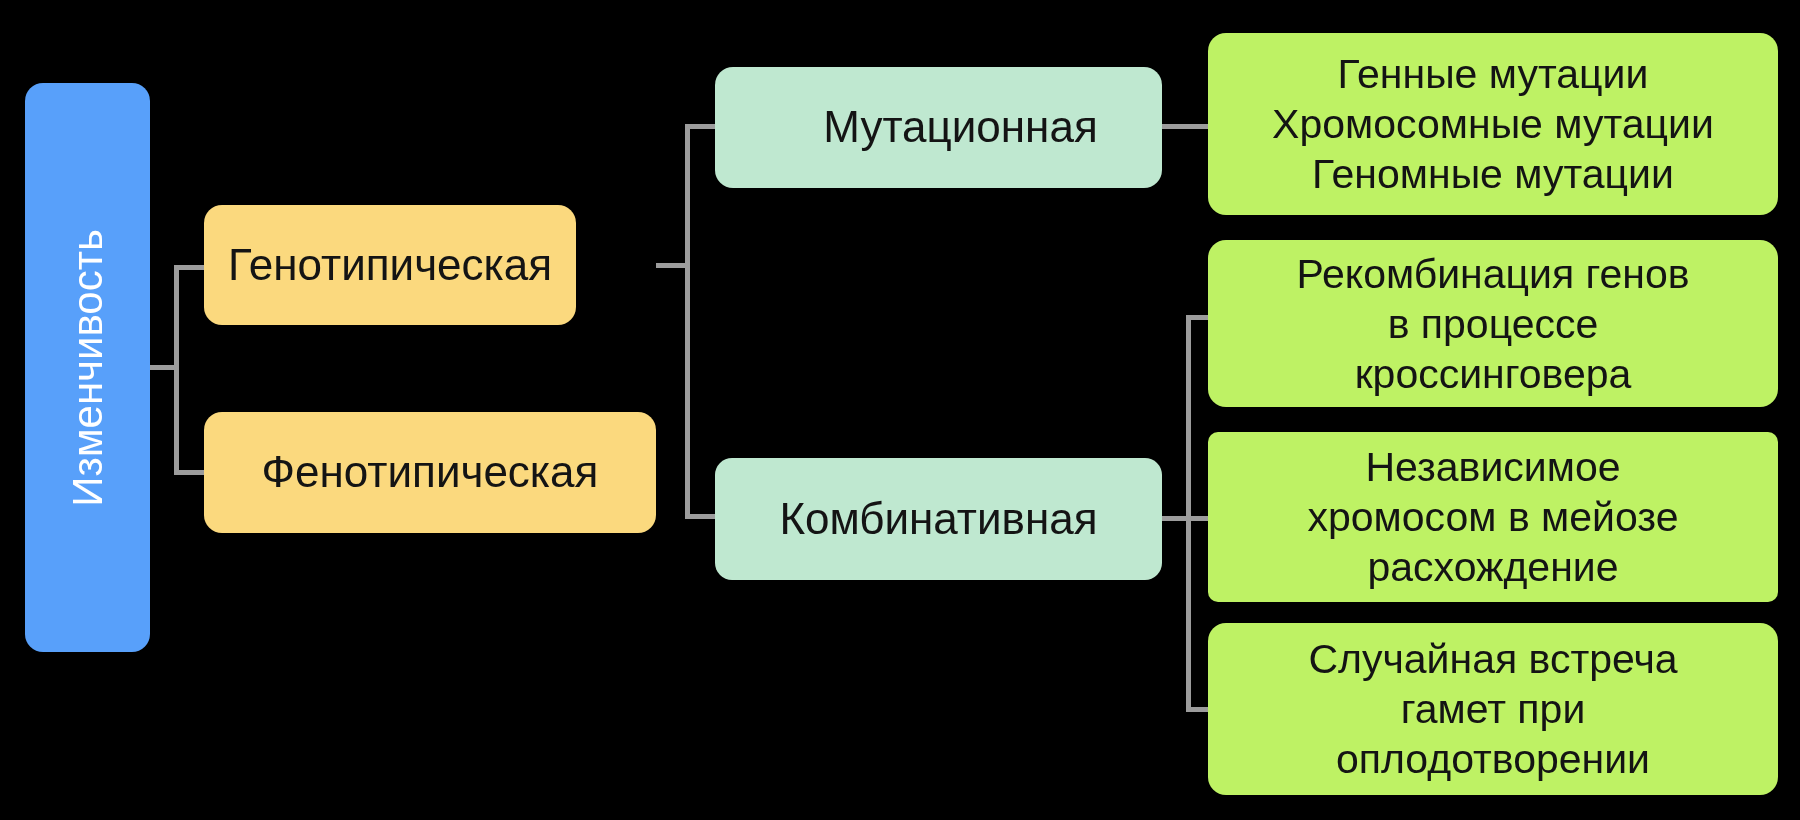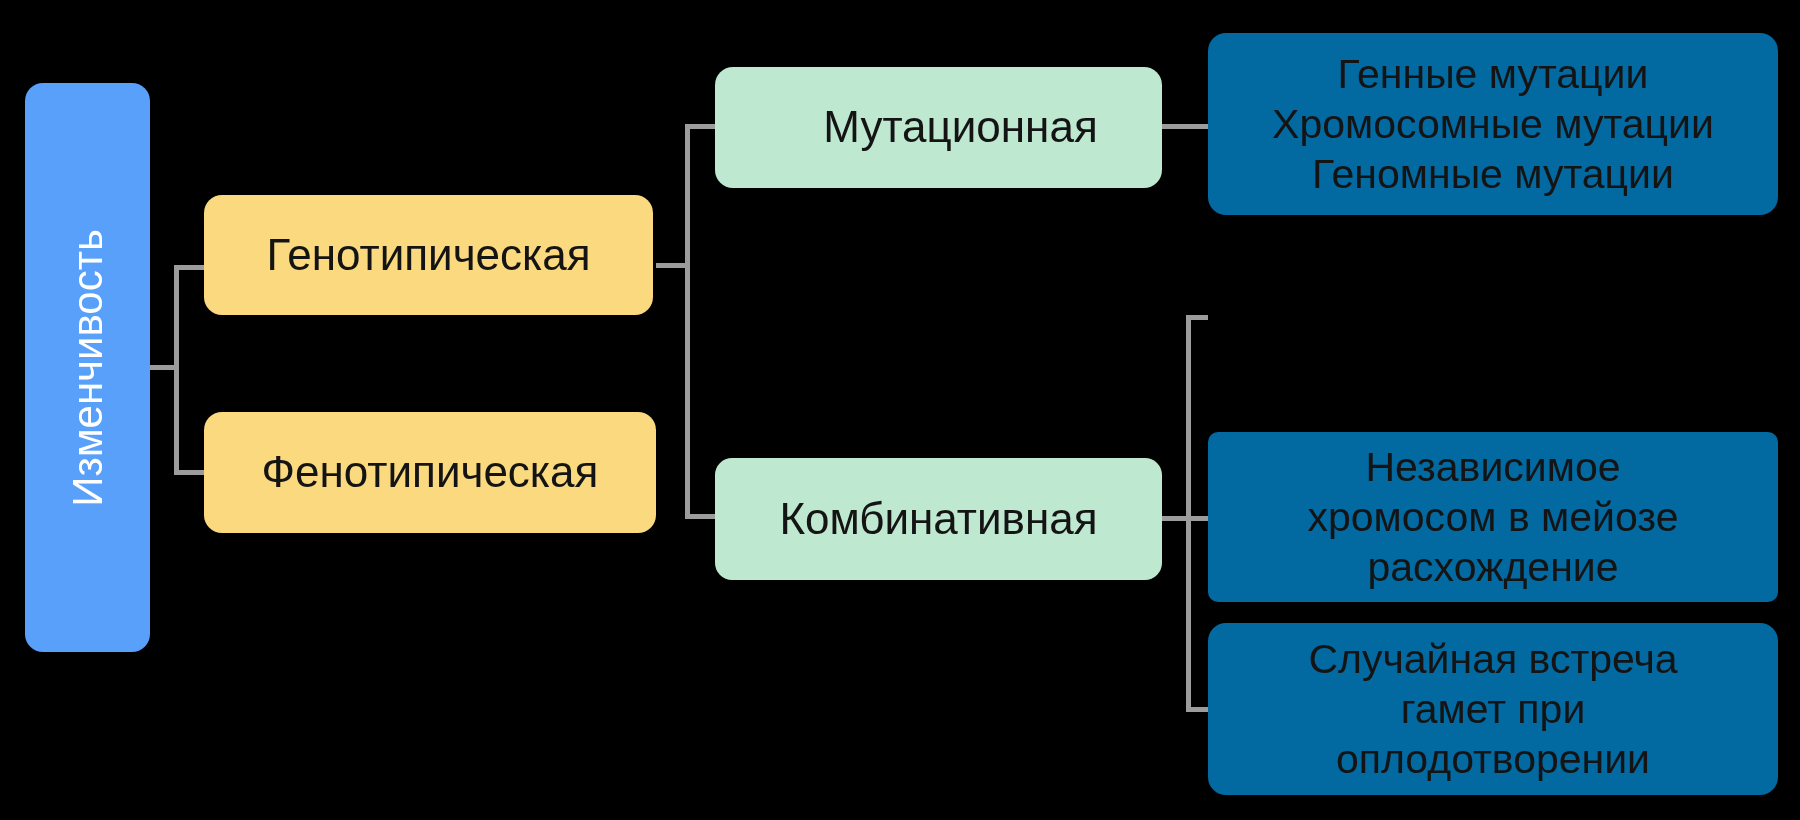--- a/index.html
+++ b/index.html
@@ -25,23 +25,23 @@
     background:#58A0FA;
   }
   .root-box .vtext{
     color:#ffffff;
     font-size:42px;
     white-space:nowrap;
     transform:rotate(-90deg);
   }
   .yellow{background:#FBD97E;}
   .green{background:#BFE8D0;}
-  .lightblue{background:#0369a1;}
+  .lightblue{background:#bef264;}
   .label{font-size:44px;line-height:1.1;}
-  .box-genotype{left:204px;top:195px;width:449px;height:120px;}
+  .box-genotype{left:204px;top:205px;width:372px;height:120px;}
   .box-phenotype{left:204px;top:412px;width:452px;height:121px;}
   .box-mutational{left:715px;top:67px;width:447px;height:121px;padding-left:44px;}
   .box-combinative{left:715px;top:458px;width:447px;height:122px;border-radius:17px;}
   .leaf{
     left:1208px;width:570px;
     flex-direction:column;
     font-size:41px;
     line-height:50px;
   }
   .box-leaf1{top:33px;height:182px;}
@@ -106,20 +106,25 @@
   </div>
   <div class="box green label box-combinative">
     <span>Комбинативная</span>
   </div>
 
   <div class="box lightblue leaf box-leaf1">
     <div>Генные мутации</div>
     <div>Хромосомные мутации</div>
     <div>Геномные мутации</div>
   </div>
+  <div class="box lightblue leaf box-leaf2">
+    <div>Рекомбинация генов</div>
+    <div>в процессе</div>
+    <div>кроссинговера</div>
+  </div>
   <div class="box lightblue leaf box-leaf3">
     <div>Независимое</div>
     <div>хромосом в мейозе</div>
     <div>расхождение</div>
   </div>
   <div class="box lightblue leaf box-leaf4">
     <div>Случайная встреча</div>
     <div>гамет при</div>
     <div>оплодотворении</div>
   </div>

